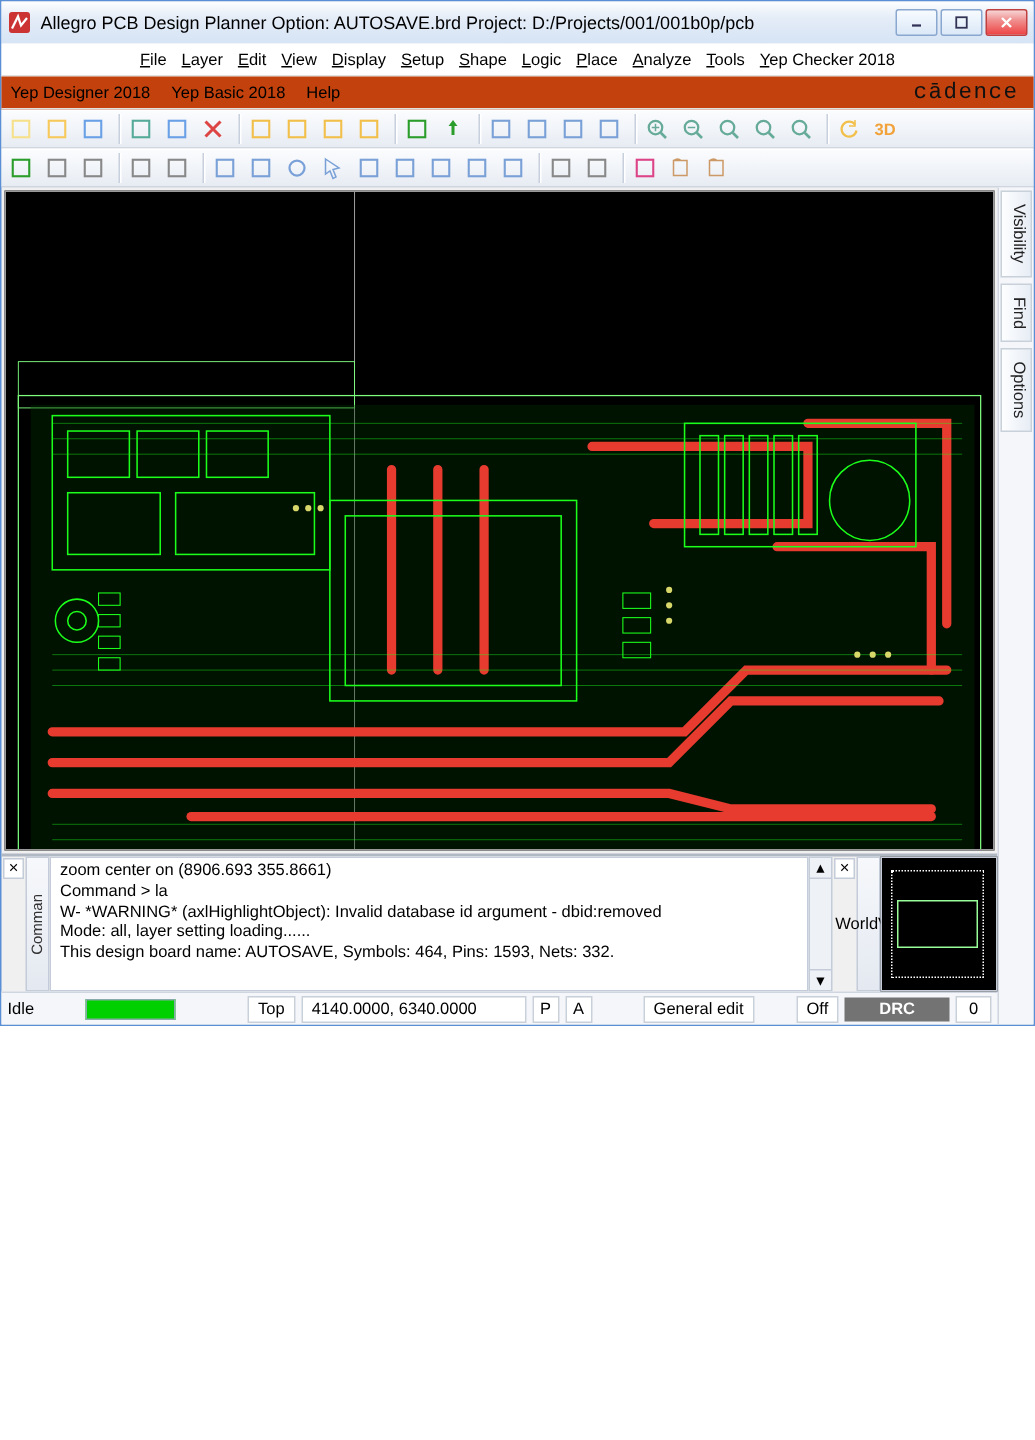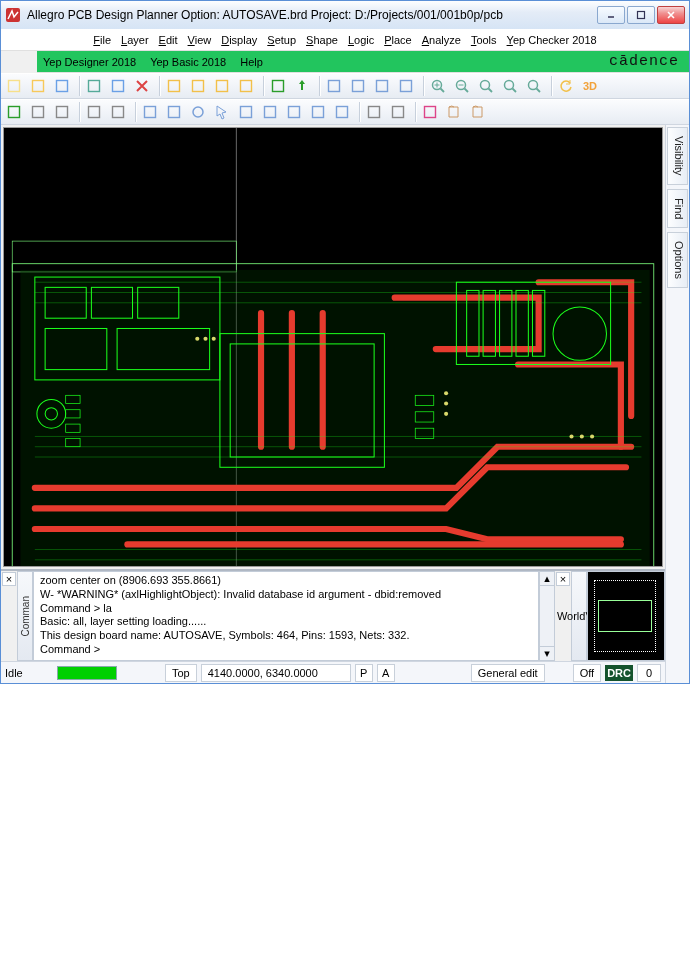--- a/index.html
+++ b/index.html
@@ -8,21 +8,21 @@
 .titlebar { height: 28px; background: linear-gradient(#fdfeff,#e4ecf7 40%,#d6e4f5); display: flex; align-items: center; padding: 0 4px; }
 .titlebar .appicon { width: 16px; height: 16px; margin-right: 6px; }
 .titlebar .title { flex: 1; color: #000; font-size: 12px; white-space: nowrap; overflow: hidden; }
 .winbtns { display: flex; gap: 2px; }
 .winbtn { width: 28px; height: 18px; border: 1px solid #8aa8cf; border-radius: 2px; background: linear-gradient(#f7fbff,#dbe8f7); display: flex; align-items: center; justify-content: center; }
 .winbtn.close { background: linear-gradient(#f7d5d5,#f09090 40%,#e44); border-color: #c04040; color: #fff; }
 .winbtn svg { width: 10px; height: 10px; }
 .menubar { height: 22px; background: #fff; display: flex; align-items: center; padding: 0 6px; gap: 10px; border-bottom: 1px solid #e0e0e0; justify-content: center; }
 .menubar .menuitem { color: #000; cursor: default; }
 .menubar .menuitem .ul { text-decoration: underline; }
-.menubar2 { height: 22px; background: #22c55e; display: flex; align-items: center; padding: 0 6px; gap: 14px; border-bottom: 1px solid #e0e0e0; position: relative; margin-left: 36px; }
+.menubar2 { height: 22px; background: #c2410c; display: flex; align-items: center; padding: 0 6px; gap: 14px; border-bottom: 1px solid #e0e0e0; position: relative; }
 .menubar2 .brand { position: absolute; right: 10px; top: 2px; font-family: Liberation Mono, monospace; font-size: 15px; letter-spacing: 1px; color: #111; }
 .toolbar { height: 26px; background: linear-gradient(#fbfcfe,#e7ecf3); border-top: 1px solid #fff; border-bottom: 1px solid #cfd6e0; display: flex; align-items: center; padding: 0 4px; gap: 2px; }
 .tbtn { width: 22px; height: 22px; border: 1px solid transparent; border-radius: 2px; display: flex; align-items: center; justify-content: flex-start; }
 .tsep { width: 2px; height: 20px; border-left: 1px solid #c7d0dc; border-right: 1px solid #fff; margin: 0 2px; }
 .tbtn svg, .tbtn span.ic { width: 16px; height: 16px; display: block; }
 .workarea { flex: 1; display: flex; min-height: 0; }
 .canvas-wrap { flex: 1; display: flex; flex-direction: column; min-width: 0; }
 .canvas-col { flex: 1; background: #000; position: relative; border: 1px solid #999; margin: 2px; overflow: hidden; }
 .pcb { position: absolute; inset: 0; }
 .cmdpanel { height: 92px; display: flex; border-top: 2px solid #b0b8c4; }
@@ -31,21 +31,21 @@
 .cmdlog { flex: 1; background: #fff; border: 1px solid #c3ccd8; padding: 2px 6px; overflow: hidden; font-size: 11px; line-height: 1.25; color: #000; }
 .cmdlog .line { white-space: nowrap; }
 .worldpanel { width: 110px; display: flex; }
 .worldhandle { width: 16px; background: linear-gradient(#f6f8fb,#e4e9f1); border: 1px solid #c3ccd8; display: flex; align-items: center; justify-content: center; }
 .worldview { flex: 1; background: #000; border: 1px solid #c3ccd8; position: relative; }
 .worldview .sel { position: absolute; border: 1px dotted #fff; }
 .statusbar { height: 22px; background: #f4f6fa; border-top: 1px solid #cfd6e0; display: flex; align-items: center; padding: 0 4px; gap: 4px; }
 .statusbar .cell { border: 1px solid #c8d0da; background: #fff; height: 18px; display: flex; align-items: center; padding: 0 6px; }
 .statusbar .idle { width: 48px; border: none; background: transparent; }
 .statusbar .prog { width: 60px; height: 14px; background: #00d000; border: 1px solid #8aa; }
-.statusbar .drcchip { background: #14532d; color: #fff; font-weight: bold; padding: 0 2px; height: 16px; display: flex; align-items: center; }
+.statusbar .drcchip { background: #737373; color: #fff; font-weight: bold; padding: 0 23px; height: 16px; display: flex; align-items: center; }
 .sidetabs { width: 24px; background: #f4f6fa; border-left: 1px solid #cfd6e0; display: flex; flex-direction: column; }
 .sidetab { flex: 0 0 auto; border: 1px solid #c8d0da; background: linear-gradient(90deg,#fdfeff,#e7edf5); margin: 2px 1px; padding: 8px 2px; writing-mode: vertical-rl; text-align: center; font-size: 11px; color: #222; }
 .cmdscroll { width: 16px; display:flex; flex-direction:column; border:1px solid #c3ccd8; background:#eef1f6; }
 .cmdscroll .arrow{height:14px;display:flex;align-items:center;justify-content:center;border-bottom:1px solid #c3ccd8;}
 .cmdscroll .track{flex:1;}
 .cmdscroll .arrow:last-child{border-bottom:none;border-top:1px solid #c3ccd8;}
 .xbtn{width:14px;height:14px;border:1px solid #c3ccd8;background:#fff;display:flex;align-items:center;justify-content:center;margin:1px;}
 </style>
 </head>
 <body>
@@ -507,25 +507,24 @@
         </svg>
       </div>
 
       <div class="cmdpanel">
         <div class="xbtn">×</div>
         <div class="cmdhandle">
             <span class="vtext">Comman</span>
           </div>
         <div class="cmdlog" id="cmdlog">
             <div class="line">zoom center on (8906.693 355.8661)</div>
+            <div class="line">Command &gt; la</div>
             <div class="line">W- *WARNING* (axlHighlightObject): Invalid database id argument - dbid:removed</div>
-            <div class="line">Command &gt; la</div>
-            <div class="line">Basic: all, layer setting loading......</div>
+            <div class="line">Mode: all, layer setting loading......</div>
             <div class="line">This design board name: AUTOSAVE, Symbols: 464, Pins: 1593, Nets: 332.</div>
-            <div class="line">Command &gt;</div>
           </div>
         <div class="cmdscroll">
           <div class="arrow">▴</div>
           <div class="track"></div>
           <div class="arrow">▾</div>
         </div>
         <div class="worldpanel">
           <div class="xbtn">×</div>
           <div class="worldhandle">
               <span class="vtext">WorldVie</span>

